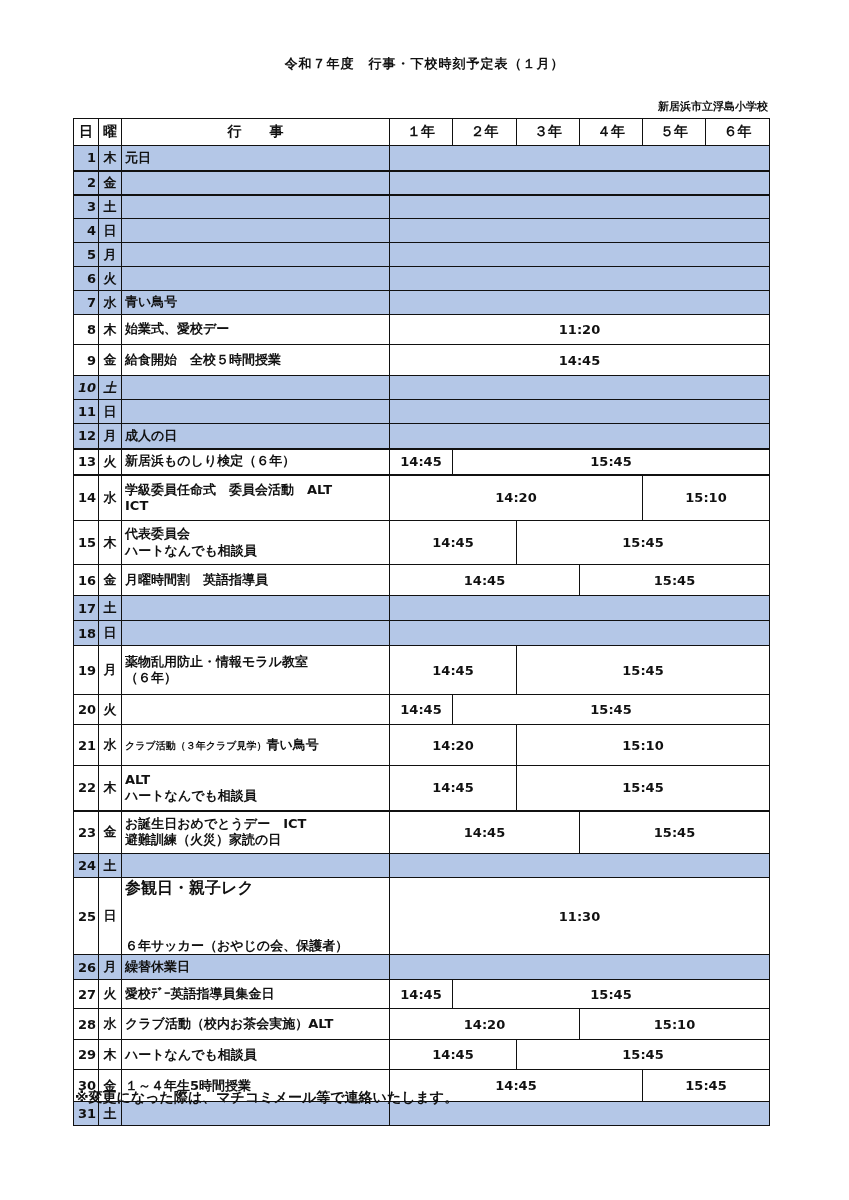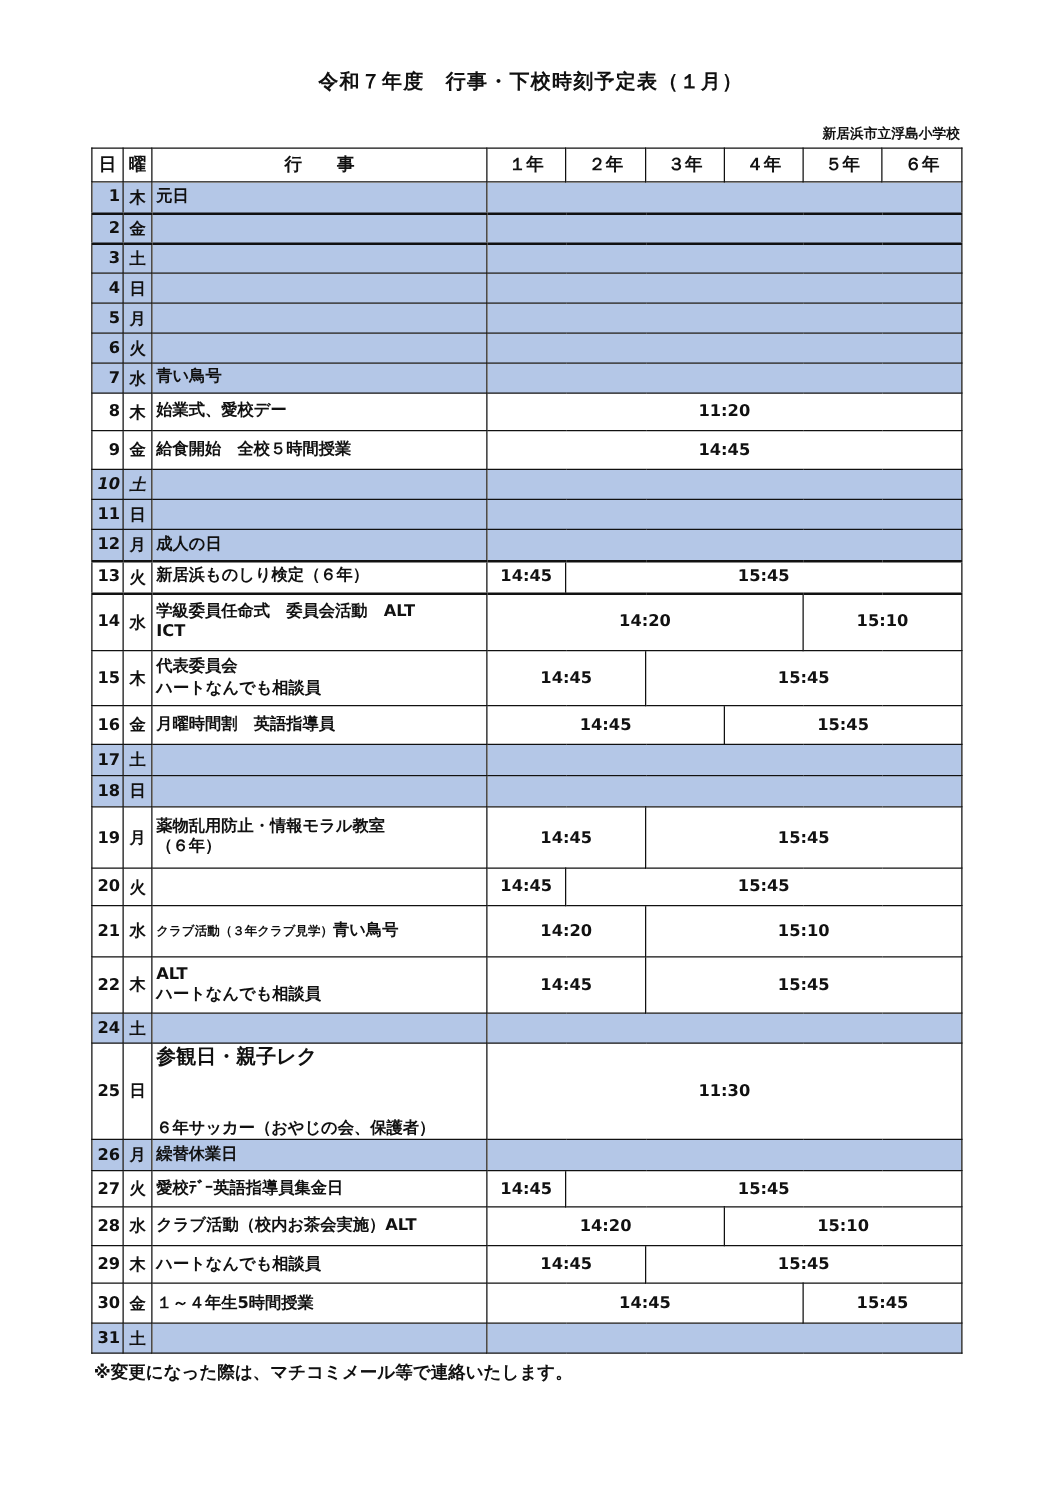--- a/index.html
+++ b/index.html
@@ -3,21 +3,21 @@
 <meta charset="utf-8">
 <style>
   html, body { margin: 0; padding: 0; background: #ffffff; }
   body {
     width: 849px; height: 1200px; position: relative; overflow: hidden;
     font-family: "DejaVu Sans", "Liberation Sans", sans-serif;
     color: #111;
   }
   .title {
     position: absolute; left: 0; top: 55px; width: 849px;
-    text-align: center; font-size: 16px; font-weight: bold; letter-spacing: 1px;
+    text-align: center; font-size: 13px; font-weight: bold; letter-spacing: 1px;
   }
   .school {
     position: absolute; right: 81px; top: 99px;
     font-size: 11px; font-weight: bold;
   }
   table.sched {
     position: absolute; left: 73px; top: 118px;
     border-collapse: collapse; table-layout: fixed;
     width: 696px;
   }
@@ -230,20 +230,30 @@
       <tr style="height: 45px;">
         <td class="c-day">22</td>
         <td class="c-wd">木</td>
         <td class="c-ev">
           <div>ALT</div>
           <div>ハートなんでも相談員</div>
         </td>
         <td class="c-time" colspan="2">14:45</td>
         <td class="c-time" colspan="4">15:45</td>
       </tr>
+      <tr class="thick-top" style="height: 43px;">
+        <td class="c-day">23</td>
+        <td class="c-wd">金</td>
+        <td class="c-ev">
+          <div>お誕生日おめでとうデー　ICT</div>
+          <div>避難訓練（火災）家読の日</div>
+        </td>
+        <td class="c-time" colspan="3">14:45</td>
+        <td class="c-time" colspan="3">15:45</td>
+      </tr>
       <tr class="holiday" style="height: 24px;">
         <td class="c-day">24</td>
         <td class="c-wd">土</td>
         <td class="c-ev"></td>
         <td colspan="6"></td>
       </tr>
       <tr style="height: 41px;">
         <td class="c-day">25</td>
         <td class="c-wd">日</td>
         <td class="c-ev">

